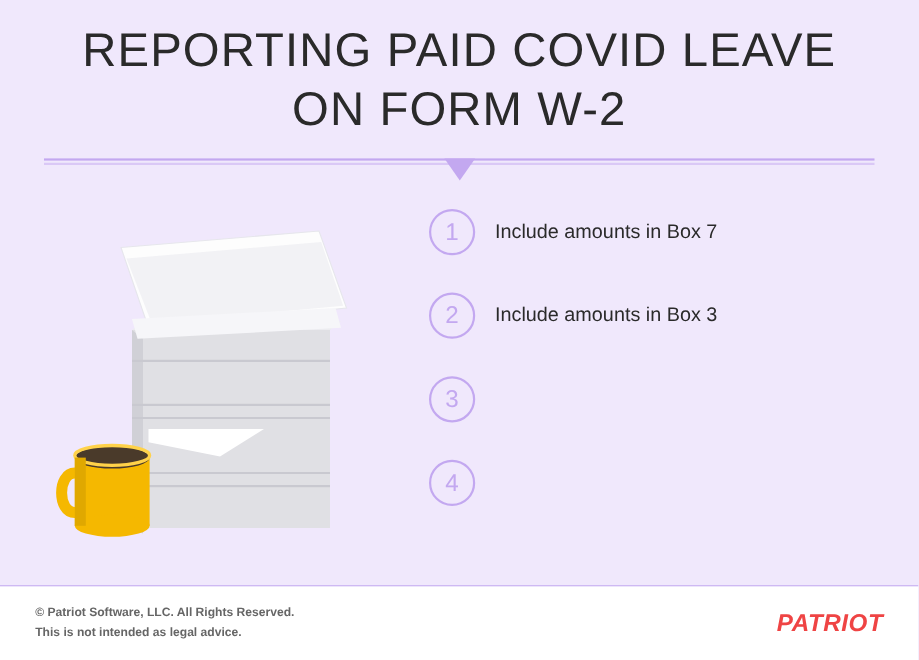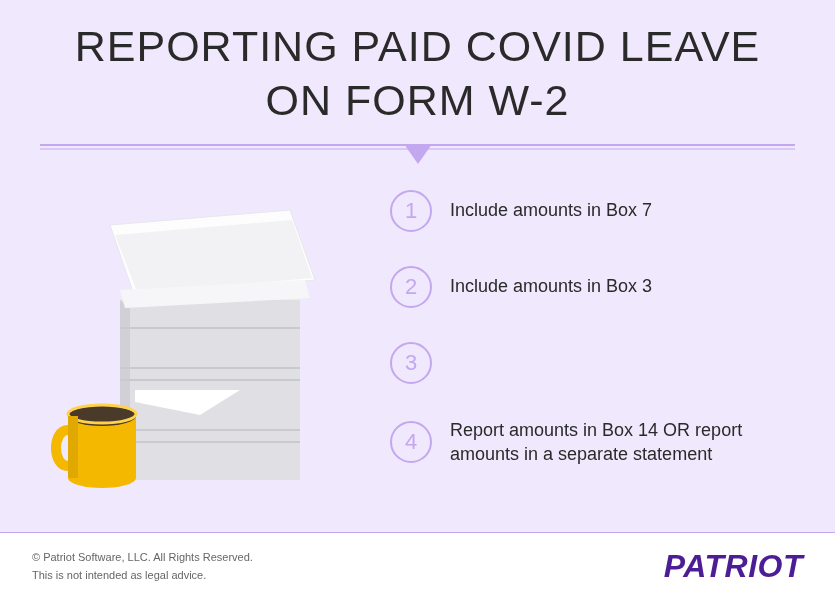--- a/index.html
+++ b/index.html
@@ -90,26 +90,27 @@
     border-top: 1px solid #c3a8f0;
     display: flex;
     align-items: center;
     justify-content: space-between;
     padding: 0 32px;
   }
   .footer-text {
     font-size: 11px;
     color: #666;
     line-height: 1.6;
+    font-weight: bold;
   }
   .footer-logo {
-    font-size: 32px;
+    font-size: 22px;
     font-weight: 900;
     font-style: italic;
-    color: #4c1d95;
+    color: #ef4444;
     letter-spacing: 0.5px;
     margin-left: 24px;
   }
 </style>
 </head>
 <body>
 
 <div class="title">REPORTING PAID COVID LEAVE ON FORM W-2</div>
 
 <div class="divider-wrap">
@@ -167,21 +168,20 @@
     </div>
     <div class="step">
       <div class="step-num">2</div>
       <div class="step-text">Include amounts in Box 3</div>
     </div>
     <div class="step">
       <div class="step-num">3</div>
     </div>
     <div class="step">
       <div class="step-num">4</div>
-      <div class="step-text">Report amounts in Box 14 OR report amounts in a separate statement</div>
     </div>
   </div>
 
 </div>
 
 <div class="footer">
   <div class="footer-text">
     <div>© Patriot Software, LLC. All Rights Reserved.</div>
     <div>This is not intended as legal advice.</div>
   </div>

